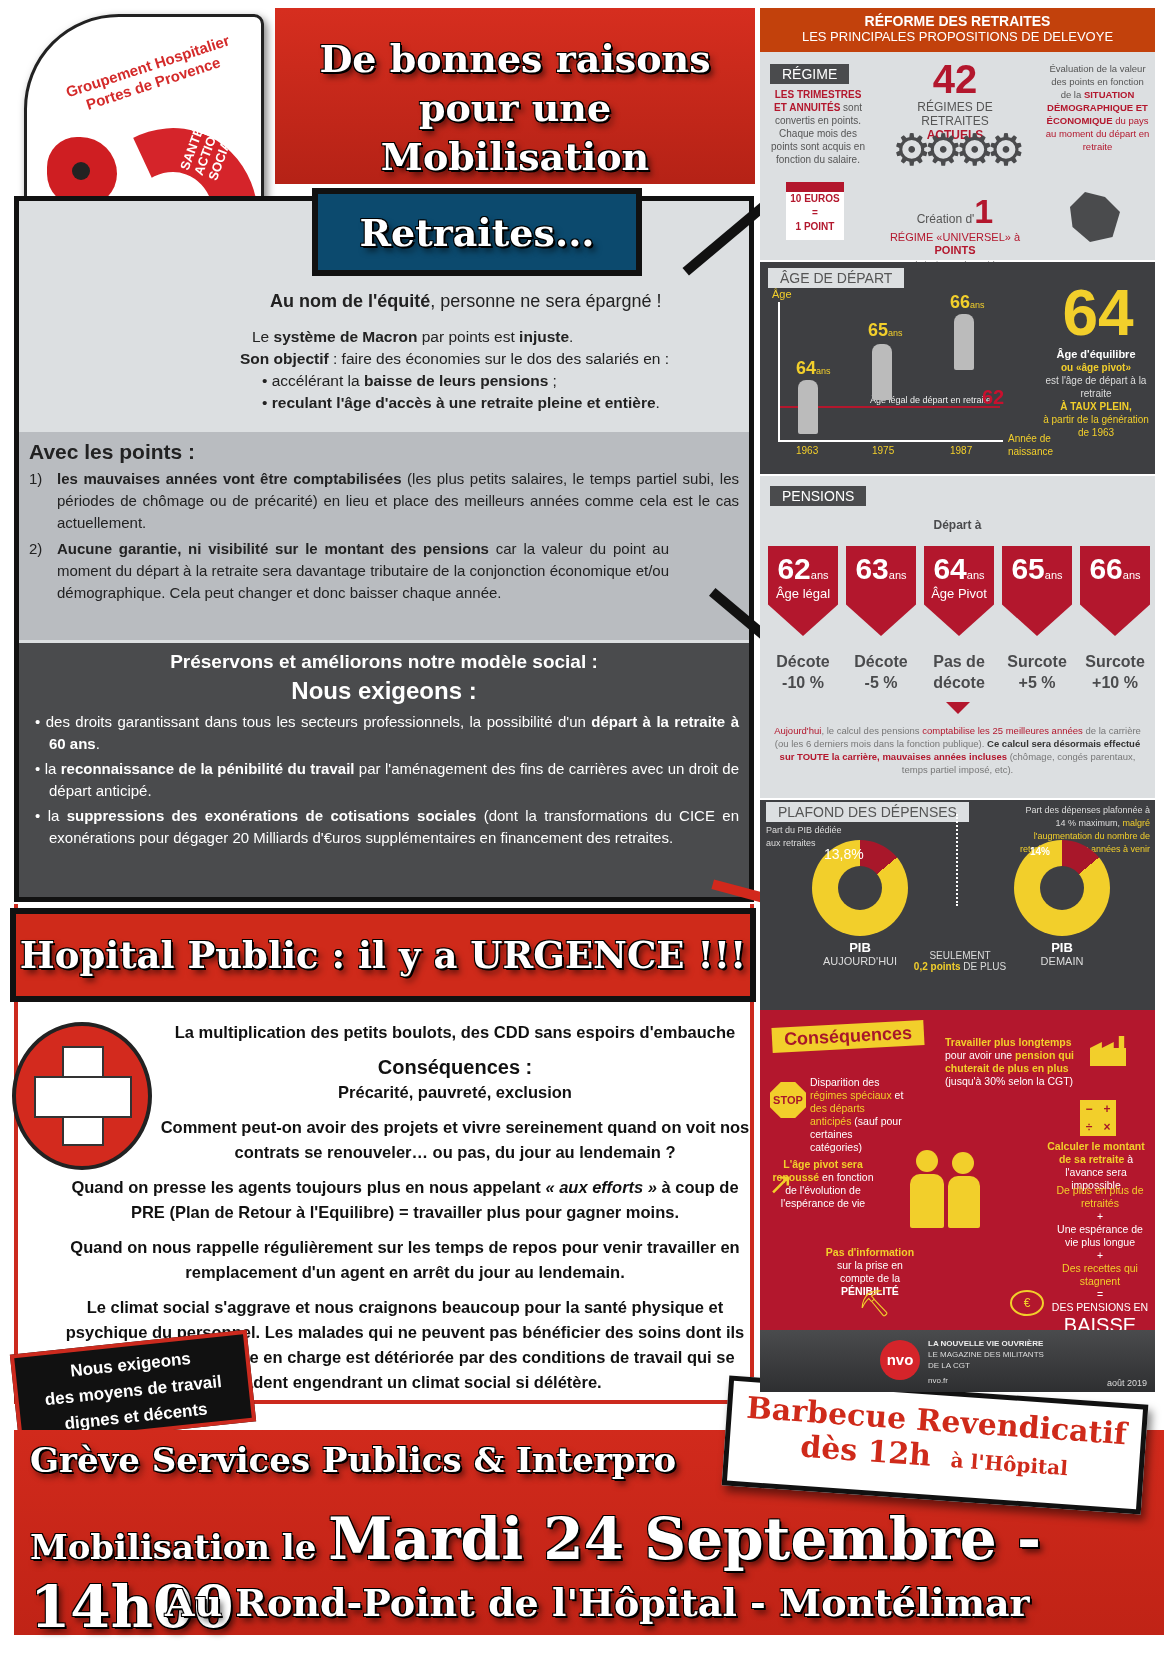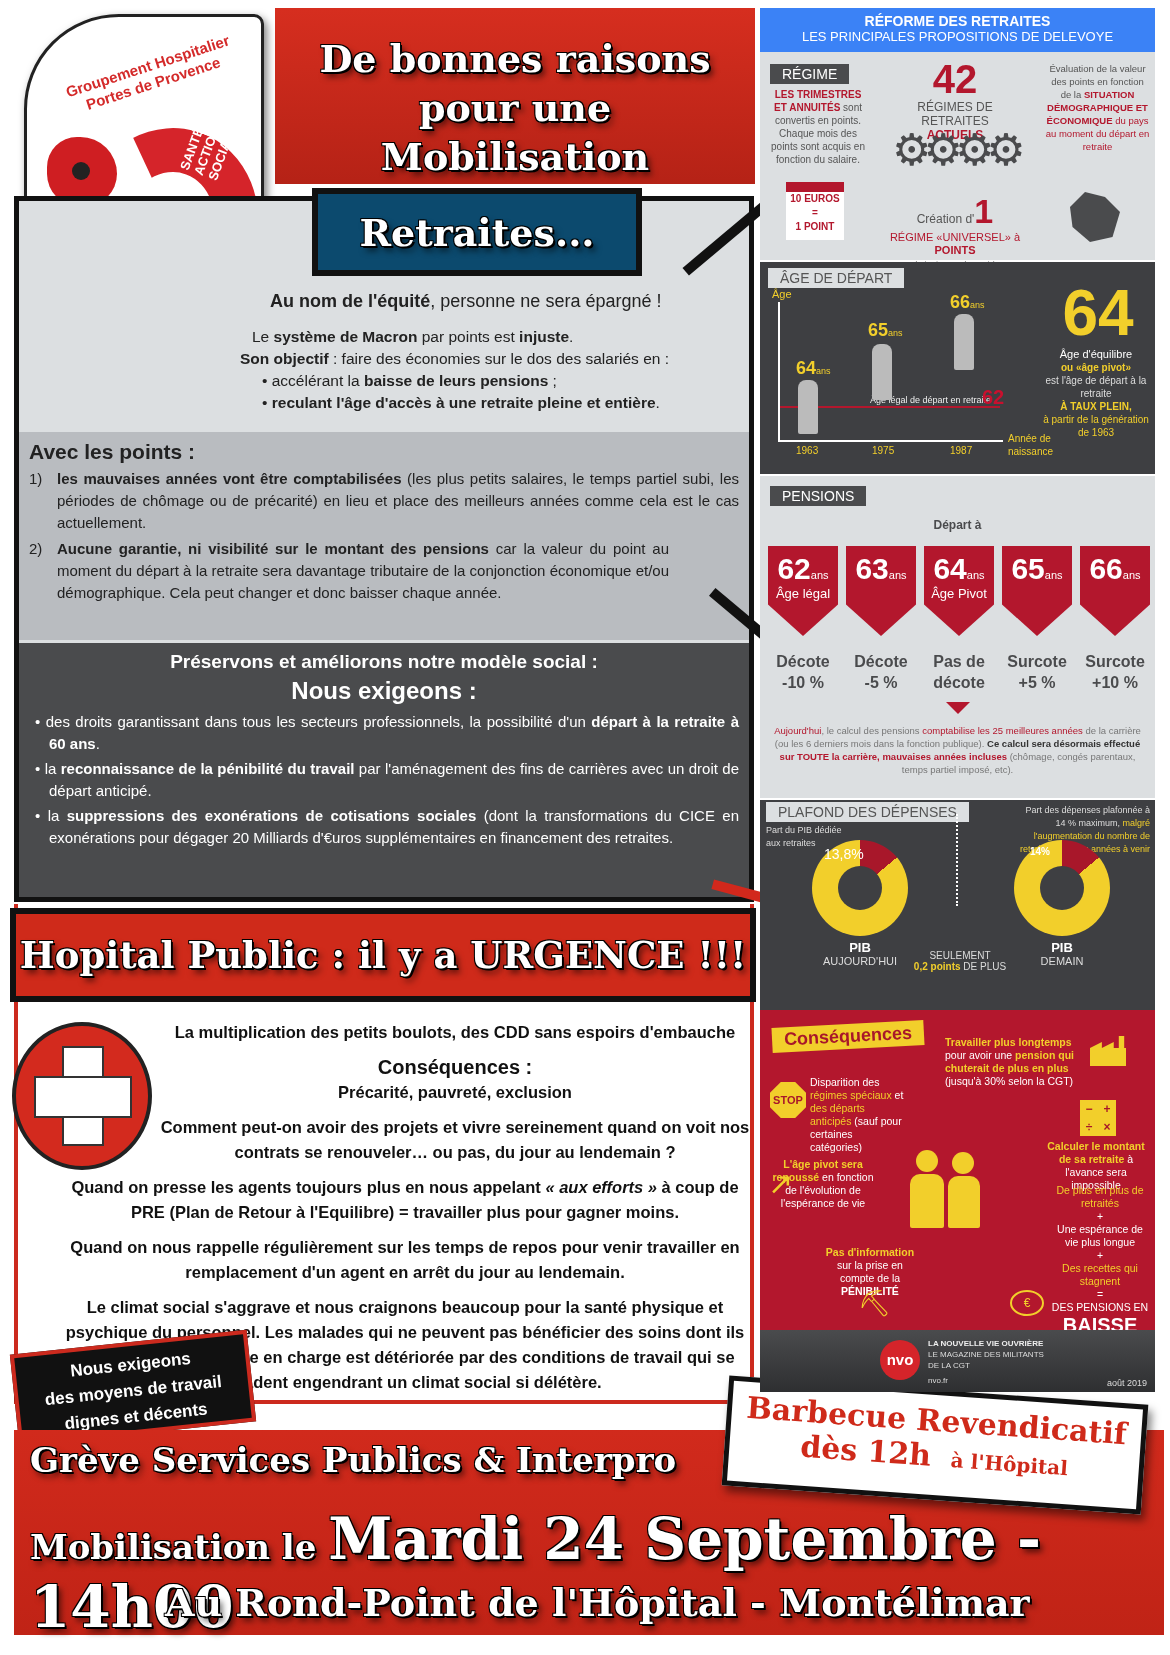--- a/index.html
+++ b/index.html
@@ -44,21 +44,21 @@
 .exig-note{left:14px;top:1342px;width:238px;height:92px;background:#111;border:4px solid #cc2a1e;transform:rotate(-6deg);color:#fff;font-weight:bold;font-size:17px;text-align:center;line-height:26px;padding-top:6px}
 .footer{left:14px;top:1430px;width:1150px;height:205px;background:linear-gradient(#d12a1c,#c02316);}
 .f1{left:30px;top:1440px;font-size:34px}
 .f2{left:30px;top:1505px;font-size:34px}
 .f2 .big{font-size:58px}
 .f3{left:165px;top:1580px;font-size:38px}
 .bbq{left:725px;top:1390px;width:420px;height:110px;background:#fff;border:5px solid #111;transform:rotate(4deg);box-shadow:4px 6px 8px rgba(0,0,0,.5);text-align:center;color:#cf2a1a;padding-top:8px}
 .bbq .t1{font-size:30px}
 .bbq .t2{font-size:30px}
 .bbq .t2 small{font-size:20px;margin-left:20px}
-.rhead{left:760px;top:8px;width:395px;height:44px;background:#3b82f6;color:#fff;text-align:center;font-size:13px;padding-top:5px}
+.rhead{left:760px;top:8px;width:395px;height:44px;background:#c2410c;color:#fff;text-align:center;font-size:13px;padding-top:5px}
 .rhead b{display:block;font-size:14px}
 .regime{left:760px;top:52px;width:395px;height:208px;background:#dcdfe1}
 .tag{display:inline-block;background:#4a4b4d;color:#fff;font-size:14px;padding:2px 12px}
 .tag.l{background:#dcdfe1;color:#555}
 .small{font-size:10px;color:#555;line-height:13px}
 .red{color:#b3172d;font-weight:bold}
 .yel{color:#f2cf2b;font-weight:bold}
 .depart{left:760px;top:262px;width:395px;height:212px;background:#3e3f42;color:#ddd}
 .pens{left:760px;top:476px;width:395px;height:322px;background:#dcdfe1}
 .shield{position:absolute;top:70px;width:70px;height:90px;background:#b3172d;clip-path:polygon(0 0,100% 0,100% 65%,50% 100%,0 65%);color:#fff;text-align:center}
@@ -203,21 +203,21 @@
   <div class="abs yel" style="left:190px;top:30px;font-size:18px"><span>66</span><small style="font-size:9px;font-weight:normal">ans</small></div>
   <div class="abs" style="left:38px;top:118px;width:20px;height:54px;background:#bbb;border-radius:8px 8px 2px 2px"></div>
   <div class="abs" style="left:112px;top:82px;width:20px;height:56px;background:#bbb;border-radius:8px 8px 2px 2px"></div>
   <div class="abs" style="left:194px;top:52px;width:20px;height:56px;background:#bbb;border-radius:8px 8px 2px 2px"></div>
   <div class="abs small" style="left:36px;top:182px;color:#f2cf2b;font-size:10px">1963</div>
   <div class="abs small" style="left:112px;top:182px;color:#f2cf2b;font-size:10px">1975</div>
   <div class="abs small" style="left:190px;top:182px;color:#f2cf2b;font-size:10px">1987</div>
   <div class="abs small" style="left:248px;top:170px;width:50px;color:#f2cf2b;font-size:10px">Année de naissance</div>
   <div class="abs yel" style="left:288px;top:18px;font-size:64px;line-height:66px;width:100px;text-align:center">64</div>
   <div class="abs" style="left:282px;top:86px;width:108px;text-align:center;font-size:10px;line-height:13px">
-    <div style="font-weight:normal;color:#fff;font-size:11px">Âge d'équilibre</div>
+    <div style="font-weight:bold;color:#fff;font-size:11px">Âge d'équilibre</div>
     <div class="yel">ou «âge pivot»</div>
     <div>est l'âge de départ à la retraite</div>
     <div class="yel">À TAUX PLEIN,</div>
     <div style="color:#f2cf2b">à partir de la génération de 1963</div>
   </div>
 </div>
 
 <div class="abs pens">
   <span class="tag abs" style="left:10px;top:10px">PENSIONS</span>
   <div class="abs" style="left:0;top:42px;width:395px;text-align:center;font-weight:bold;color:#4a4b4d;font-size:12px">Départ à</div>
@@ -288,21 +288,21 @@
     <div class="abs" style="left:38px;top:26px;width:32px;height:52px;background:#f2cf2b;border-radius:10px 10px 2px 2px"></div>
   </div>
   <div class="ct" style="left:290px;top:174px;width:100px;text-align:center">
     <div style="color:#f2cf2b">De plus en plus de retraités</div>
     <div>+</div>
     <div>Une espérance de vie plus longue</div>
     <div>+</div>
     <div style="color:#f2cf2b">Des recettes qui stagnent</div>
     <div>=</div>
     <div>DES PENSIONS EN</div>
-    <div style="font-size:20px;font-weight:bold;line-height:22px">BAISSE</div>
+    <div style="font-size:20px;font-weight:normal;line-height:22px">BAISSE</div>
   </div>
   <div class="ct" style="left:60px;top:236px;width:100px;text-align:center"><b style="color:#f2cf2b">Pas d'information</b><span> sur la prise en compte de la </span><b>PÉNIBILITÉ</b></div>
   <div class="abs" style="left:98px;top:278px;font-size:26px;color:#f2cf2b">⛏</div>
   <div class="abs" style="left:250px;top:280px;width:34px;height:26px;border:2px solid #f2cf2b;border-radius:50%;color:#f2cf2b;font-size:12px;text-align:center;line-height:22px">€</div>
 </div>
 
 <div class="abs nvo">
   <div class="abs" style="left:120px;top:10px;width:40px;height:40px;border-radius:50%;background:#d5242a;color:#fff;font-weight:bold;font-size:15px;text-align:center;line-height:40px">nvo</div>
   <div class="abs" style="left:168px;top:8px;font-size:8px;line-height:11px">
     <div style="font-weight:bold;color:#eee">LA NOUVELLE VIE OUVRIÈRE</div>

